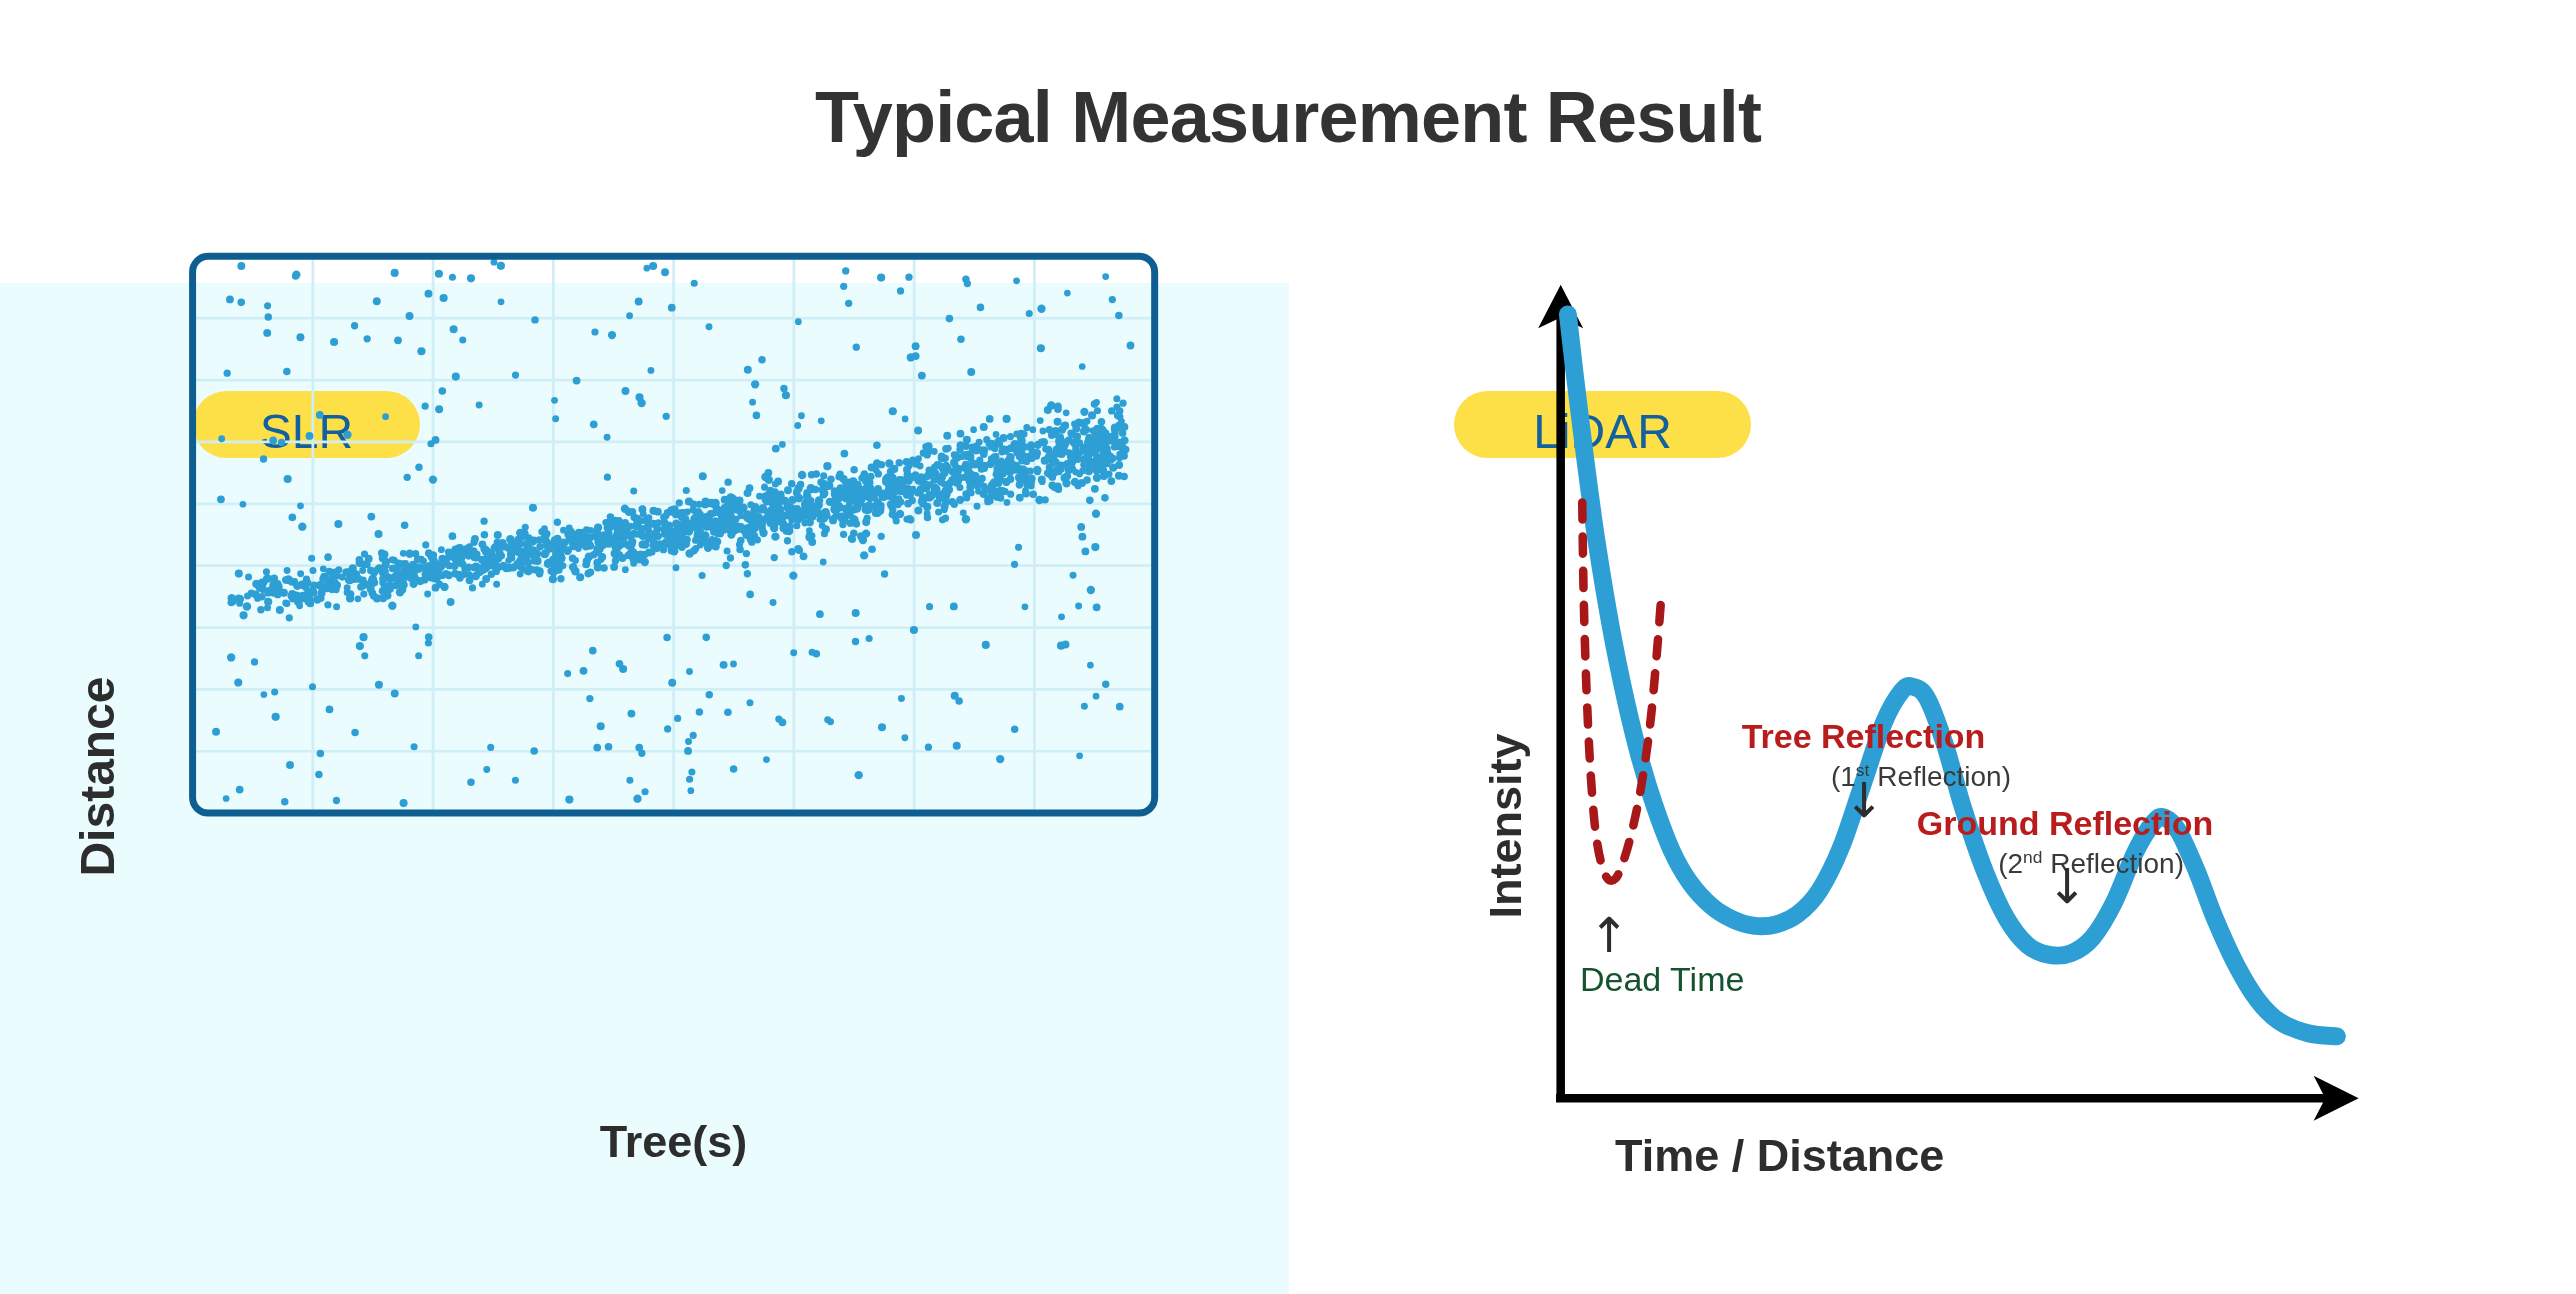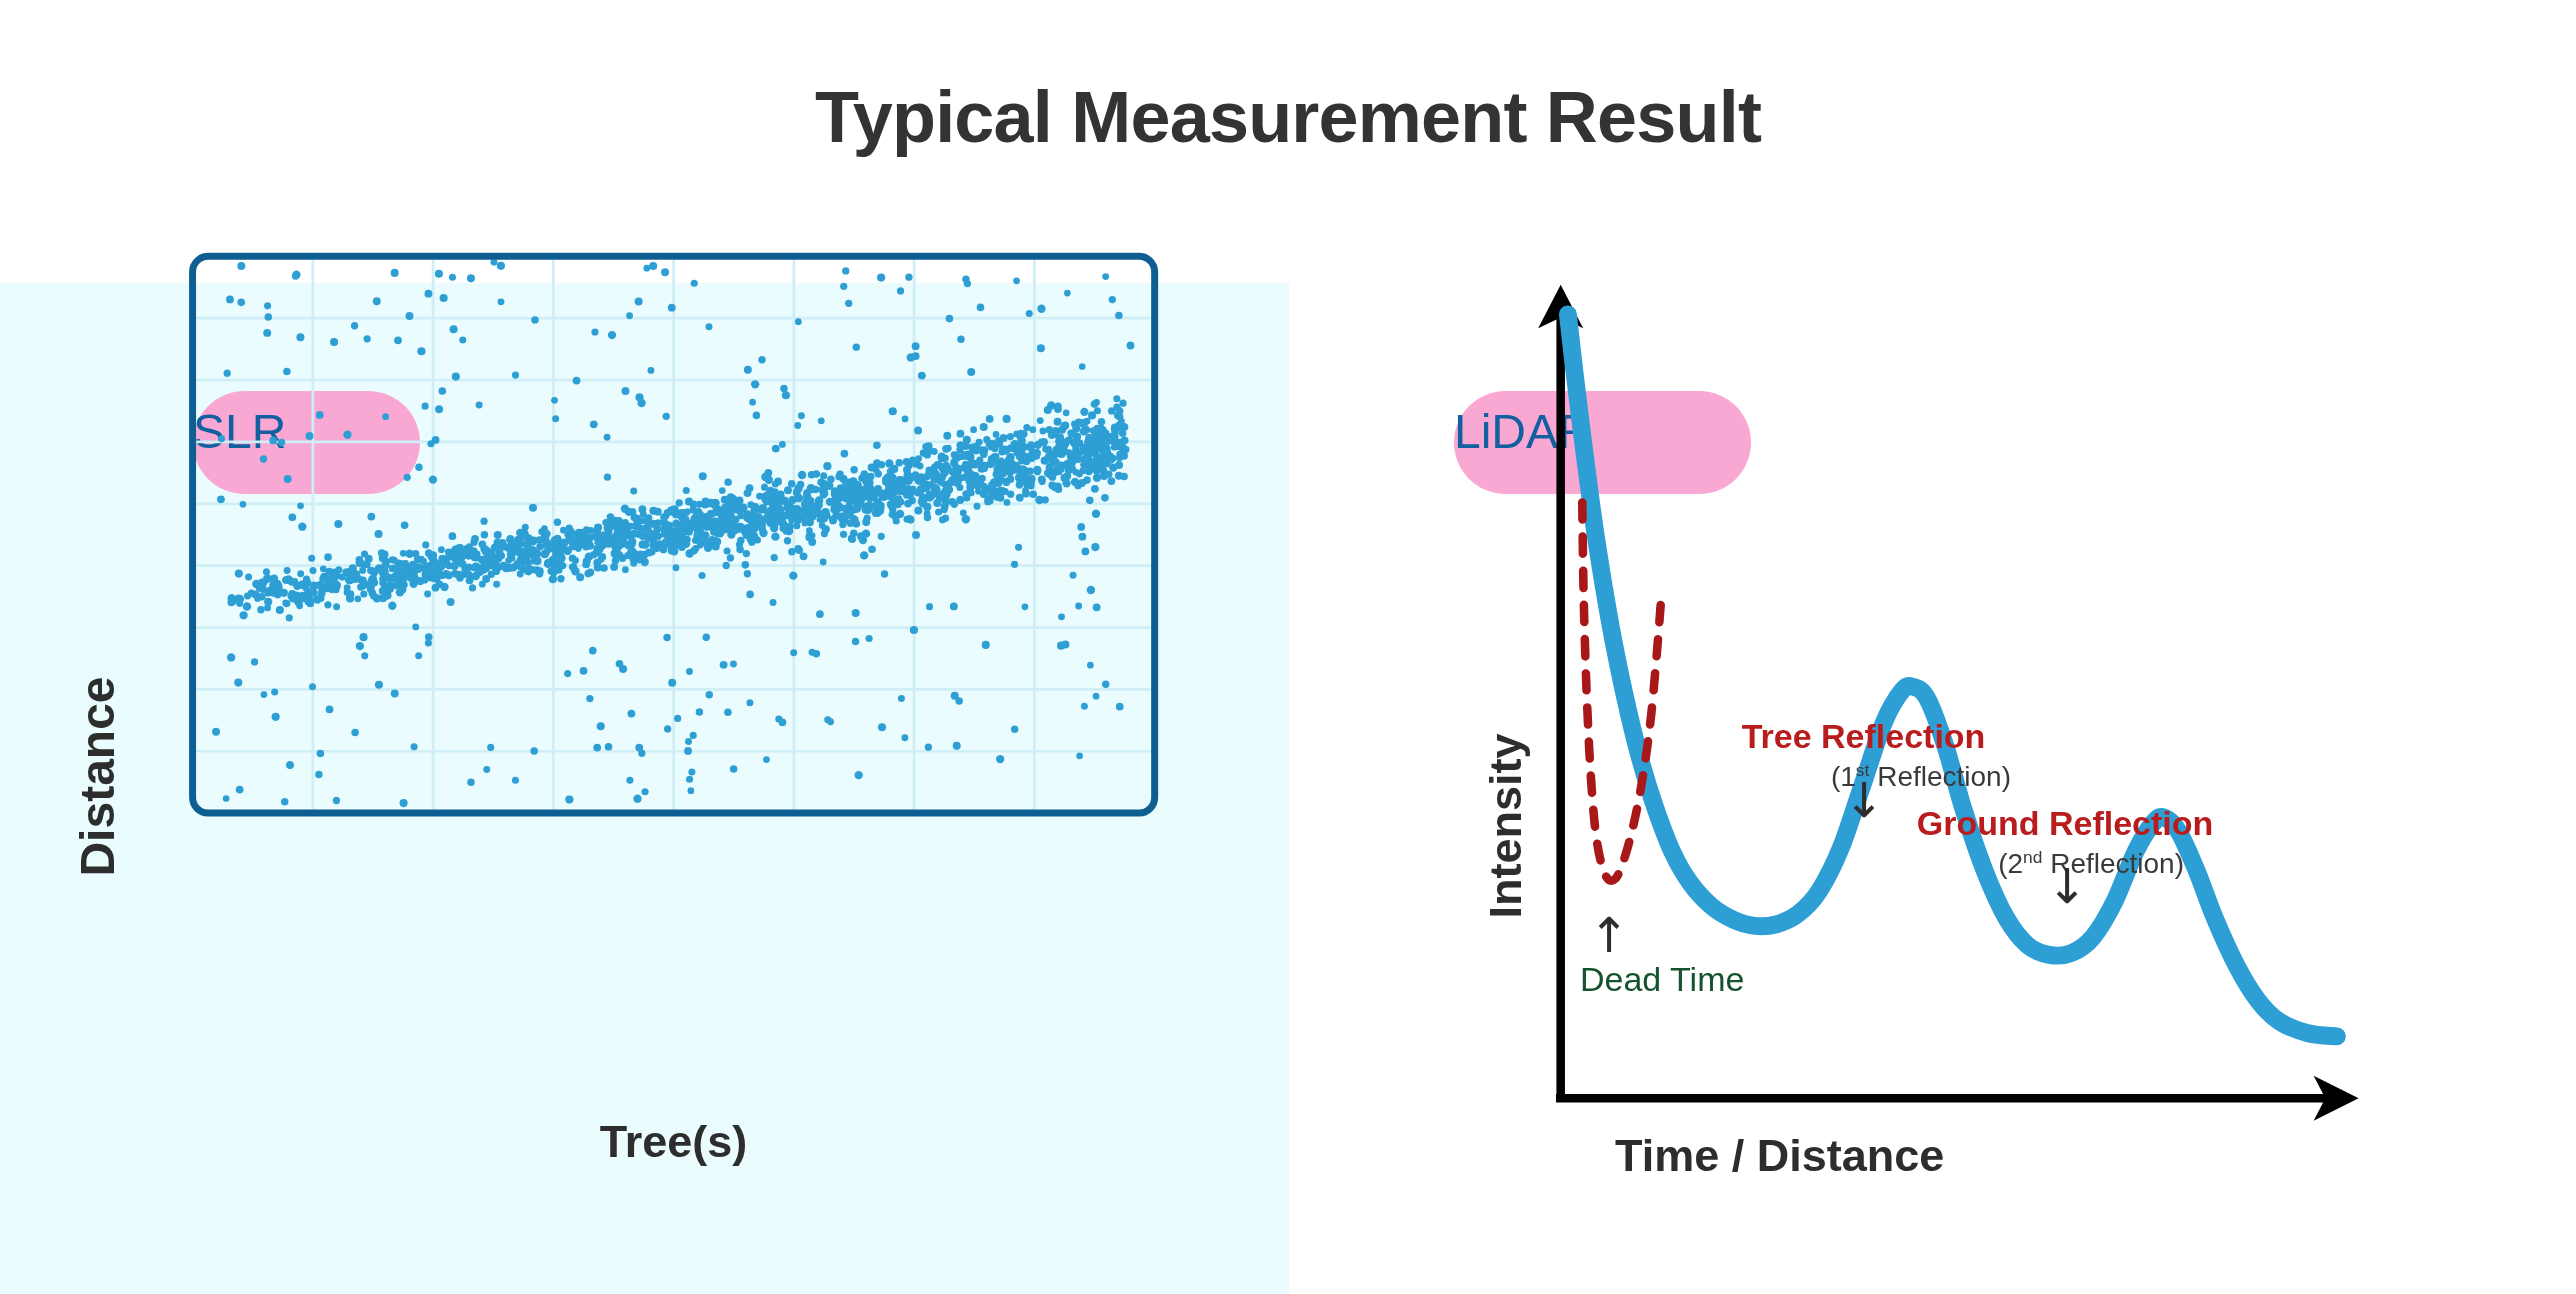--- a/index.html
+++ b/index.html
@@ -52,28 +52,28 @@
     left: 1289px;
     top: 283px;
     width: 1287px;
     height: 1012px;
     background: #ffffff;
   }
 
   
   .badge {
     position: absolute;
-    background: #f9a8d4;
+    background: #fde047;
     border-radius: 54px;
     color: #1260a0;
     font-size: 48px;
     font-weight: 400;
-    text-align: left;
+    text-align: center;
     line-height: 81px;
-    height: 103px;
+    height: 67px;
   }
   #badge-slr {
     left: 193px;
     top: 391px;
     width: 227px;
   }
   #badge-lidar {
     left: 1454px;
     top: 391px;
     width: 297px;

